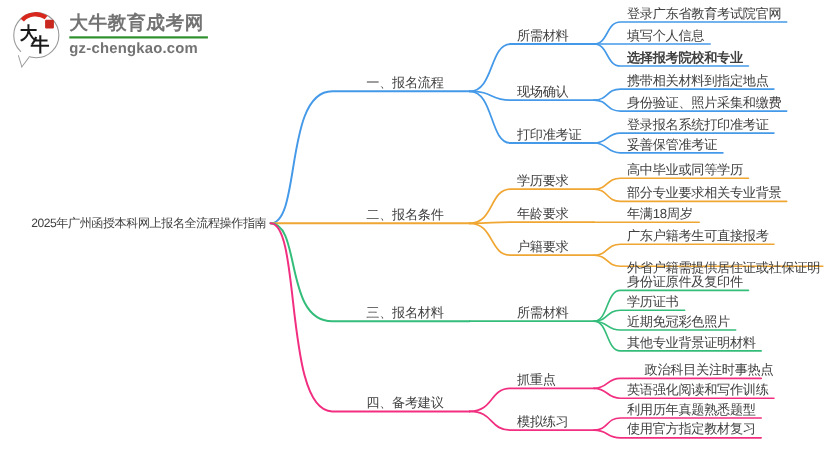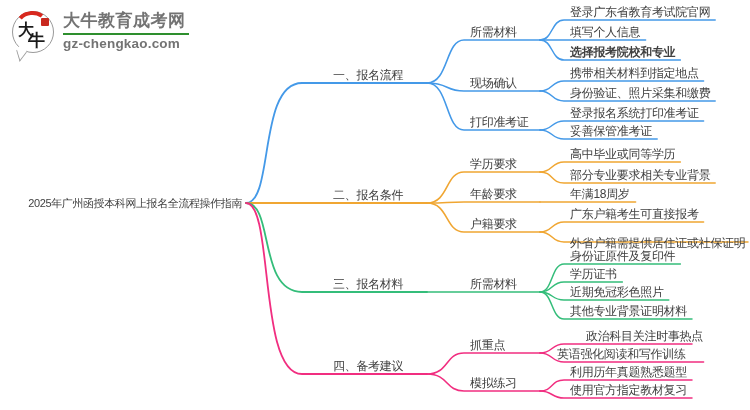--- a/index.html
+++ b/index.html
@@ -123,18 +123,18 @@
       <div class="nodelabel" style="left: 570px; top: 236px;">外省户籍需提供居住证或社保证明</div>
       <div class="nodelabel" style="left: 333px; top: 277px;">三、报名材料</div>
       <div class="nodelabel" style="left: 470px; top: 277px;">所需材料</div>
       <div class="nodelabel" style="left: 570px; top: 249px;">身份证原件及复印件</div>
       <div class="nodelabel" style="left: 570px; top: 267px;">学历证书</div>
       <div class="nodelabel" style="left: 570px; top: 285px;">近期免冠彩色照片</div>
       <div class="nodelabel" style="left: 570px; top: 304px;">其他专业背景证明材料</div>
       <div class="nodelabel" style="left: 333px; top: 359px;">四、备考建议</div>
       <div class="nodelabel" style="left: 470px; top: 338px;">抓重点</div>
       <div class="nodelabel" style="left: 570px; top: 329px; margin-left: 16px;">政治科目关注时事热点</div>
-      <div class="nodelabel" style="left: 557px; top: 347px;">英语强化阅读和写作训练</div>
+      <div class="nodelabel" style="left: 570px; top: 347px;">英语强化阅读和写作训练</div>
       <div class="nodelabel" style="left: 470px; top: 376px;">模拟练习</div>
       <div class="nodelabel" style="left: 570px; top: 365px;">利用历年真题熟悉题型</div>
       <div class="nodelabel" style="left: 570px; top: 383px;">使用官方指定教材复习</div>
     </div>
 </div>
 
 </body></html>

